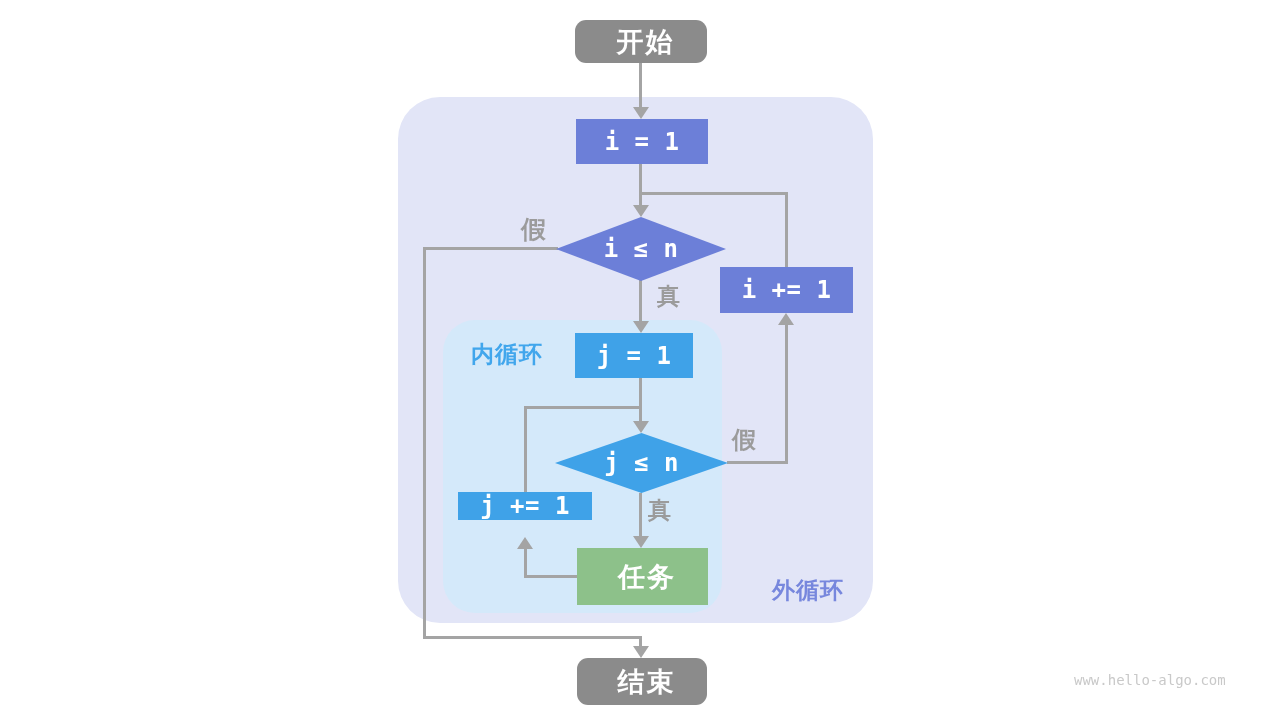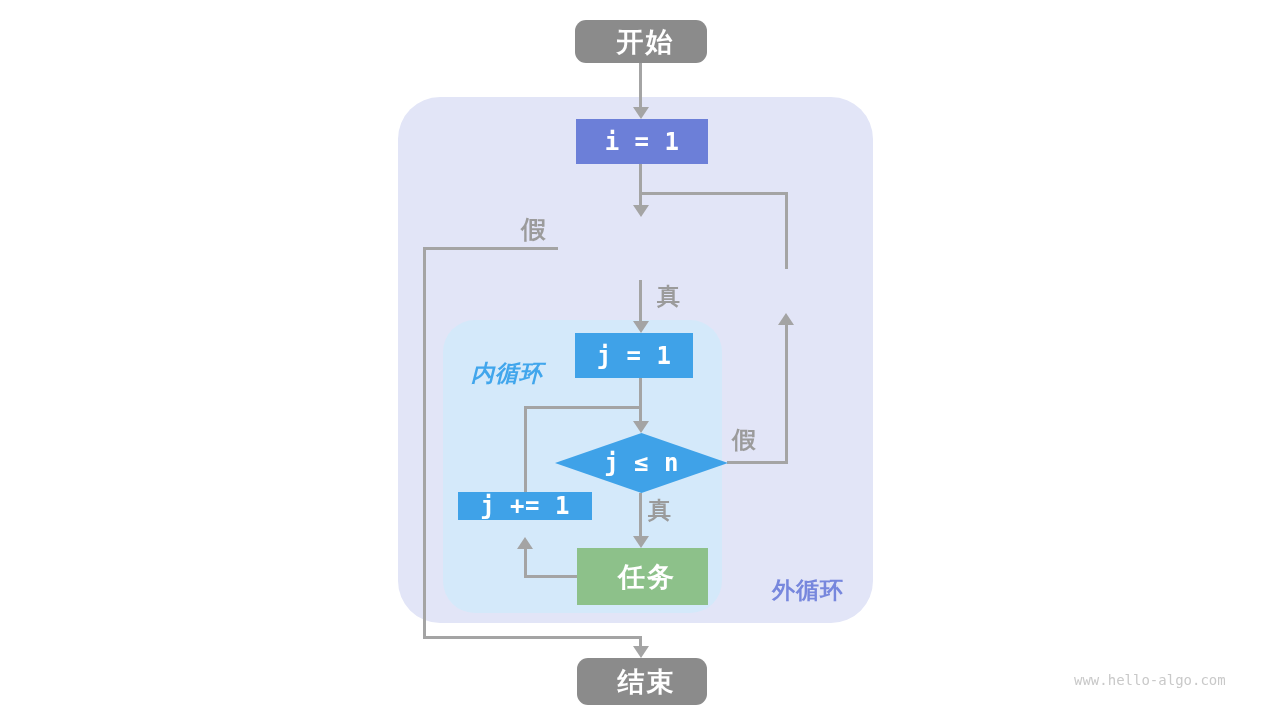--- a/index.html
+++ b/index.html
@@ -45,21 +45,21 @@
   .n-incr-j{left:458px;top:492px;width:134px;height:28px;}
   .n-task{left:577px;top:548px;width:131px;height:57px;font-size:27px;font-weight:bold;letter-spacing:2px;}
 
   .edge{position:absolute;background:var(--edge-gray);}
   .arrow{position:absolute;width:0;height:0;}
   .arrow.down{border-left:8px solid transparent;border-right:8px solid transparent;border-top:12px solid var(--edge-gray);}
   .arrow.up{border-left:8px solid transparent;border-right:8px solid transparent;border-bottom:12px solid var(--edge-gray);}
 
   .branch-label{position:absolute;color:var(--branch-label-gray);font-weight:bold;font-size:24px;}
   .region-label{position:absolute;font-weight:bold;font-size:23px;letter-spacing:1px;}
-  .inner-label{left:471px;top:358px;color:var(--inner-label-blue);font-style:italic;}
+  .inner-label{left:471px;top:339px;color:var(--inner-label-blue);}
   .outer-label{left:772px;top:575px;color:var(--outer-label-purple);}
 
   .watermark{position:absolute;left:1074px;top:672px;font-family:"DejaVu Sans Mono",monospace;font-size:14px;color:var(--watermark-gray);letter-spacing:0;}
 </style>
 </head>
 <body>
 
 <div class="canvas">
 
   <div class="region outer-region"></div>
@@ -102,20 +102,22 @@
   <div class="edge" style="left:785px;top:325px;width:3px;height:139px;"></div>
   <div class="arrow up" style="left:778px;top:313px;"></div>
 
   <span class="branch-label" style="left:521px;top:213px;font-size:25px;">假</span>
   <span class="branch-label" style="left:657px;top:281px;font-size:23px;">真</span>
   <span class="branch-label" style="left:732px;top:424px;">假</span>
   <span class="branch-label" style="left:648px;top:495px;font-size:23px;">真</span>
 
   <div class="node terminal cn n-start">开始</div>
   <div class="node purple code n-init-i">i = 1</div>
+  <div class="node purple code diamond n-cond-i">i ≤ n</div>
+  <div class="node purple code n-incr-i">i += 1</div>
   <div class="node blue code n-init-j">j = 1</div>
   <div class="node blue code diamond n-cond-j">j ≤ n</div>
   <div class="node blue code n-incr-j">j += 1</div>
   <div class="node green cn n-task">任务</div>
   <div class="node terminal cn n-end">结束</div>
 
   <div class="watermark">www.hello-algo.com</div>
 </div>
 
 </body></html>

